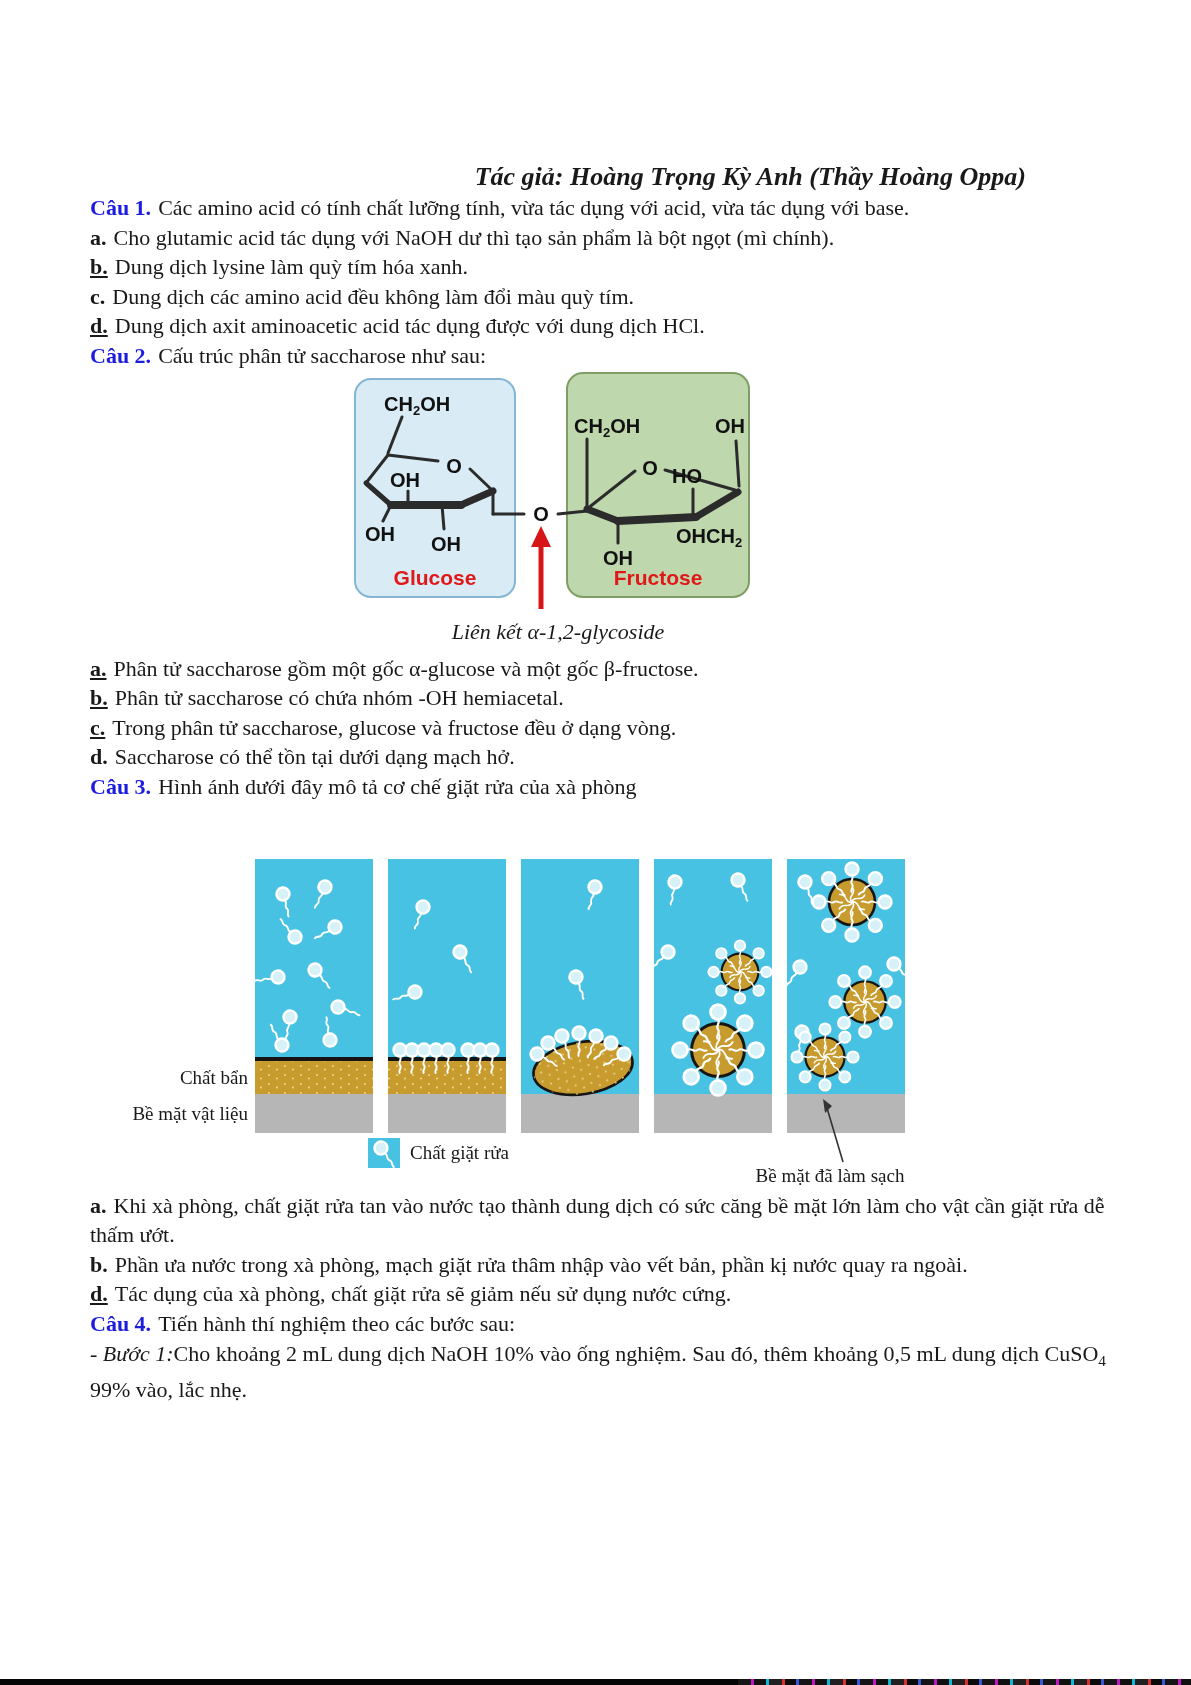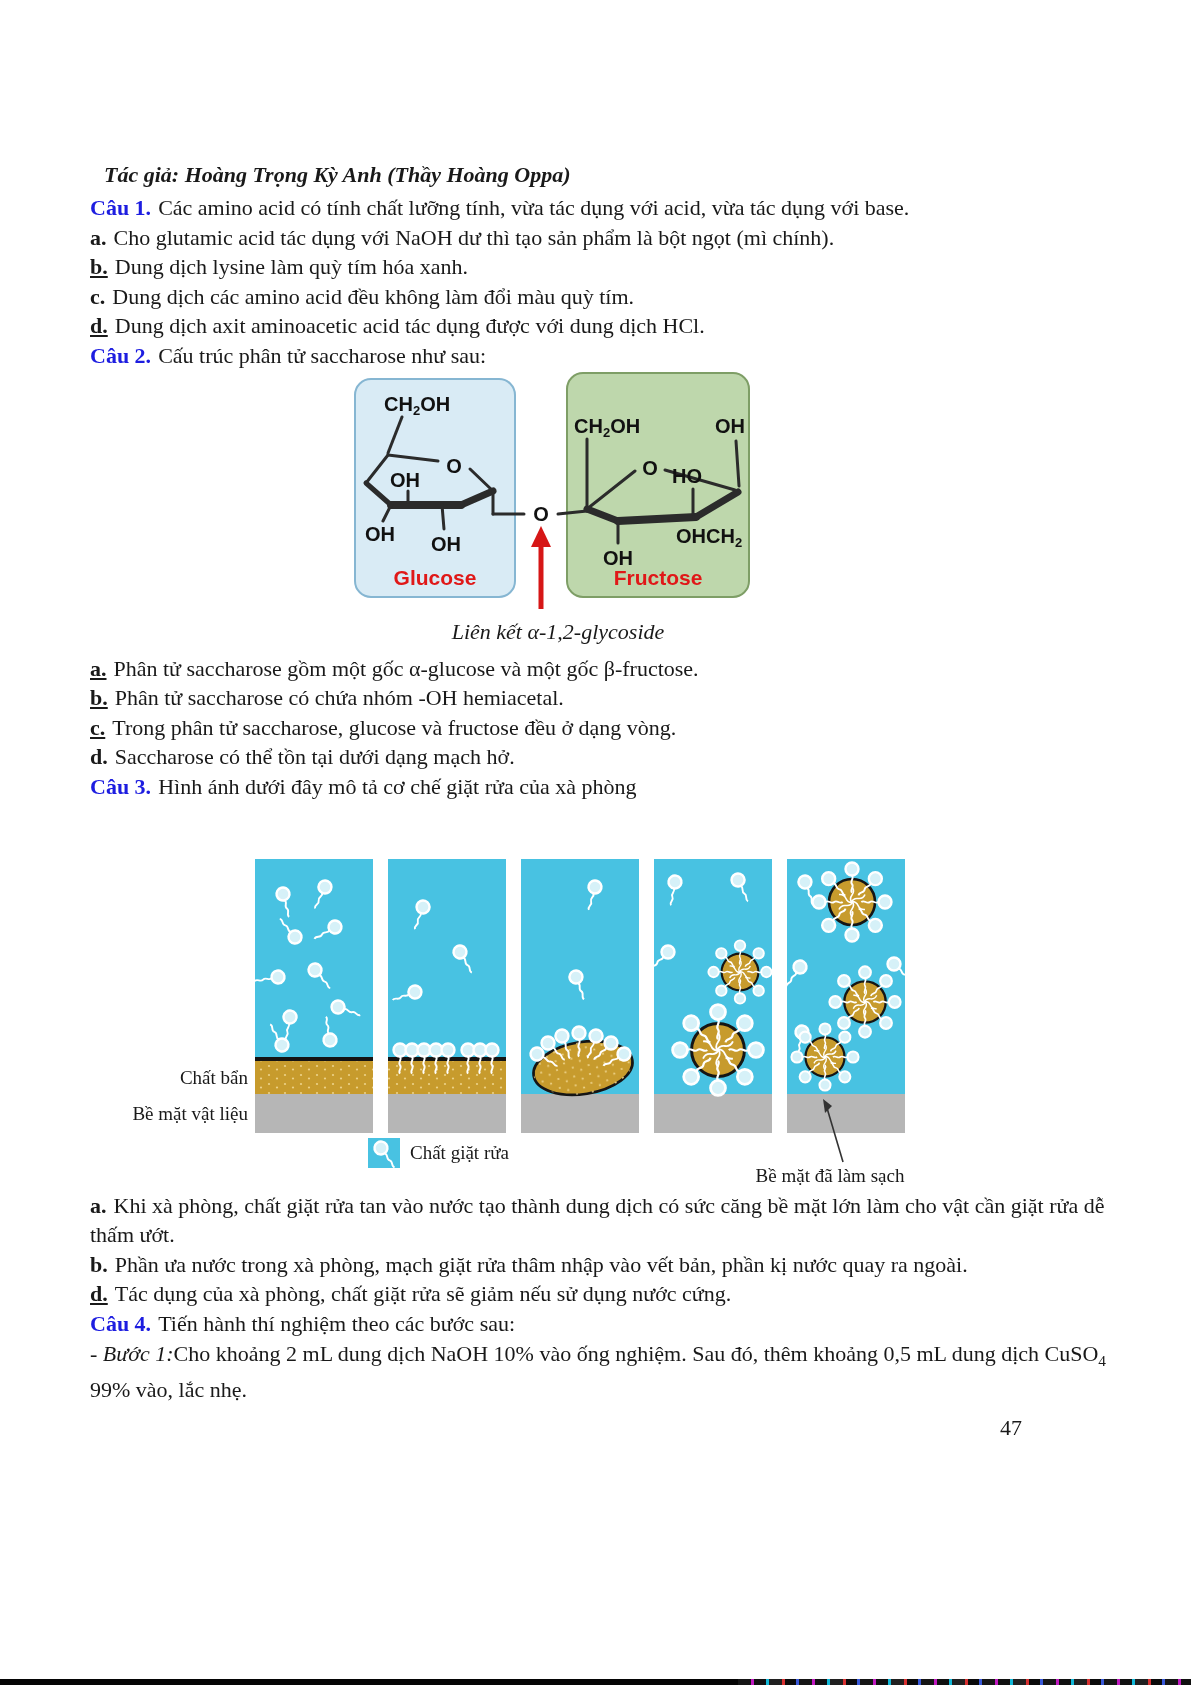--- a/index.html
+++ b/index.html
@@ -2,22 +2,22 @@
 <html style="--question-blue: #1d1de0; --diagram-red: #e01818; --water-cyan: #48c2e2; --dirt-gold: #c79b2d; --surface-gray: #b6b6b6; --glucose-box: #d9ebf5; --fructose-box: #bed7ac;"><head>
 <meta charset="utf-8">
 <style>
   :root{
     --question-blue:#1d1de0; --diagram-red:#e01818; --water-cyan:#48c2e2;
     --dirt-gold:#c79b2d; --surface-gray:#b6b6b6; --glucose-box:#d9ebf5; --fructose-box:#bed7ac;
   }
   html,body{margin:0;padding:0;}
   body{width:1191px;height:1685px;position:relative;background:#ffffff;
        font-family:"Liberation Serif",serif;color:#191919;overflow:hidden;}
-  .author{position:absolute;top:162px;left:104px;width:1020px;box-sizing:border-box;
-          padding-right:84px;font-size:22px;font-weight:bold;font-style:italic;}
+  .author{position:absolute;top:162px;left:90px;width:1020px;box-sizing:border-box;
+          text-align:right;padding-right:84px;font-size:26px;font-weight:bold;font-style:italic;}
   .content{position:absolute;left:90px;top:193px;width:1020px;font-size:22px;line-height:29.6px;}
   .ln{margin:0;}
   .opt{font-weight:bold;margin-right:7px;}
   .opt.u{text-decoration:underline;}
   .qlabel{font-weight:bold;color:var(--question-blue);margin-right:7px;}
   sub{font-size:70%;}
   .stepname{font-style:italic;margin-right:0;}
   .figure{margin:0;text-align:center;}
   .figure svg{display:block;}
   .pageno{text-align:right;padding-right:88px;margin-top:8px;}
@@ -246,19 +246,18 @@
     </svg>
   </div>
 
   <p class="ln"><span class="opt">a.</span><span>Khi xà phòng, chất giặt rửa tan vào nước tạo thành dung dịch có sức căng bề mặt lớn làm cho vật cần giặt rửa dễ thấm ướt.</span></p>
   <p class="ln"><span class="opt">b.</span><span>Phần ưa nước trong xà phòng, mạch giặt rửa thâm nhập vào vết bản, phần kị nước quay ra ngoài.</span></p>
   <p class="ln"><span class="opt u">d.</span><span>Tác dụng của xà phòng, chất giặt rửa sẽ giảm nếu sử dụng nước cứng.</span></p>
 
   <p class="ln"><span class="qlabel">Câu 4.</span><span>Tiến hành thí nghiệm theo các bước sau:</span></p>
   <p class="ln"><span class="stepname">- Bước 1:</span><span>Cho khoảng 2 mL dung dịch NaOH 10% vào ống nghiệm. Sau đó, thêm khoảng 0,5 mL dung dịch CuSO</span><sub>4</sub><span> 99% vào, lắc nhẹ.</span></p>
 
-  <div class="pageno">47</div>
 </div>
 
 <div class="scanline">
   <div class="sl-left"></div>
   <div class="sl-right"></div>
 </div>
 
 </body></html>

